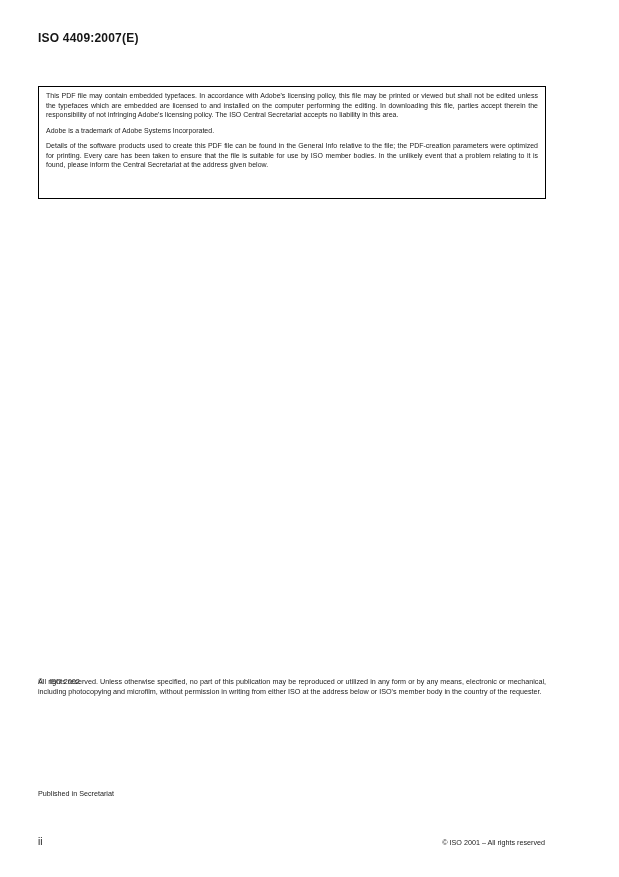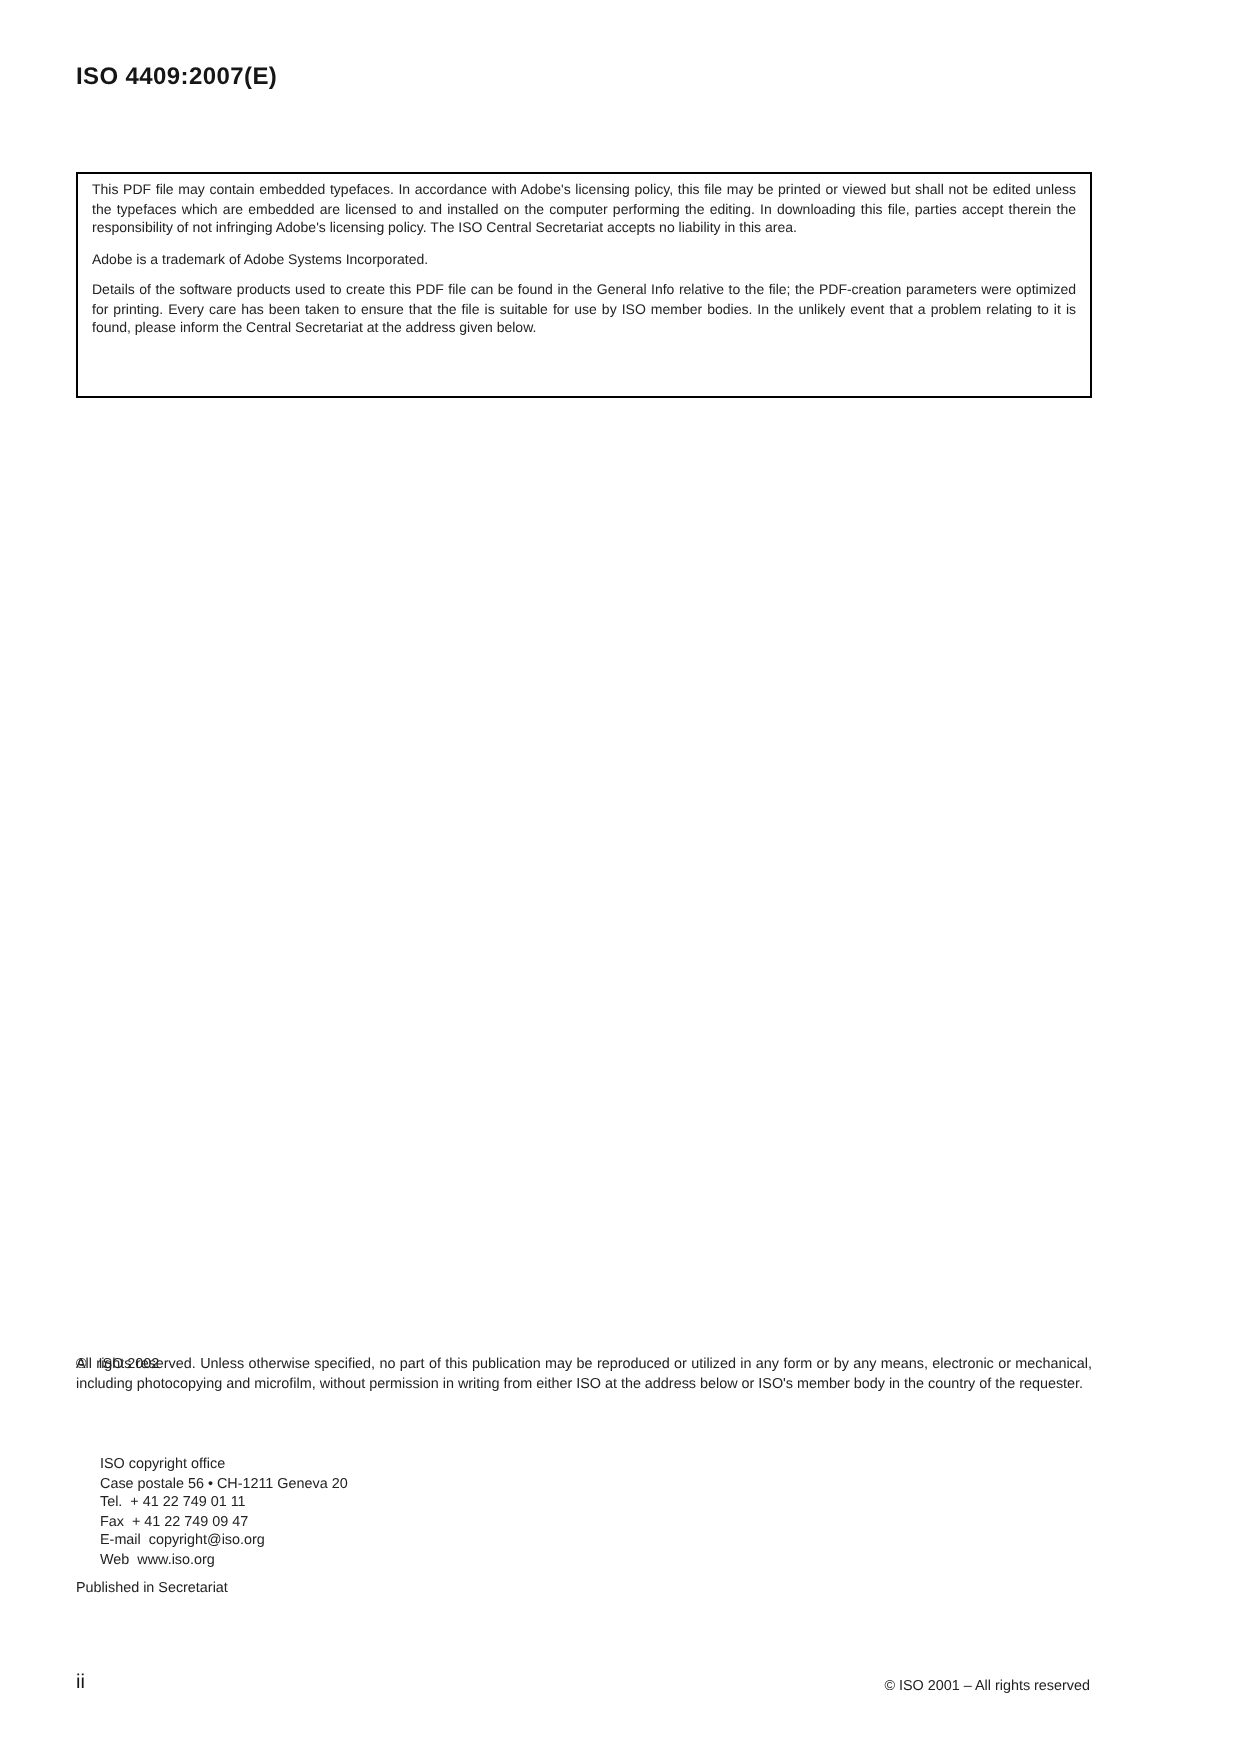--- a/index.html
+++ b/index.html
@@ -107,28 +107,20 @@
   <div class="disclaimer-box">
     <p class="disclaimer-para">This PDF file may contain embedded typefaces. In accordance with Adobe's licensing policy, this file may be printed or viewed but shall not be edited unless the typefaces which are embedded are licensed to and installed on the computer performing the editing. In downloading this file, parties accept therein the responsibility of not infringing Adobe's licensing policy. The ISO Central Secretariat accepts no liability in this area.</p>
     <p class="disclaimer-para">Adobe is a trademark of Adobe Systems Incorporated.</p>
     <p class="disclaimer-para">Details of the software products used to create this PDF file can be found in the General Info relative to the file; the PDF-creation parameters were optimized for printing. Every care has been taken to ensure that the file is suitable for use by ISO member bodies. In the unlikely event that a problem relating to it is found, please inform the Central Secretariat at the address given below.</p>
   </div>
 
   <div class="copyright-line">©   ISO 2002</div>
 
   <div class="rights-text">All rights reserved. Unless otherwise specified, no part of this publication may be reproduced or utilized in any form or by any means, electronic or mechanical, including photocopying and microfilm, without permission in writing from either ISO at the address below or ISO's member body in the country of the requester.</div>
 
-  <div class="address-block">
-    <div class="address-line">ISO copyright office</div>
-    <div class="address-line">Case postale 56 • CH-1211 Geneva 20</div>
-    <div class="address-line">Tel.  + 41 22 749 01 11</div>
-    <div class="address-line">Fax  + 41 22 749 09 47</div>
-    <div class="address-line">E-mail  copyright@iso.org</div>
-    <div class="address-line">Web  www.iso.org</div>
-  </div>
 
   <div class="published-note">Published in Secretariat</div>
 
   <div class="footer-page-number">ii</div>
 
   <div class="footer-copyright">© ISO 2001 – All rights reserved</div>
 
 </div>
 
 </body></html>

